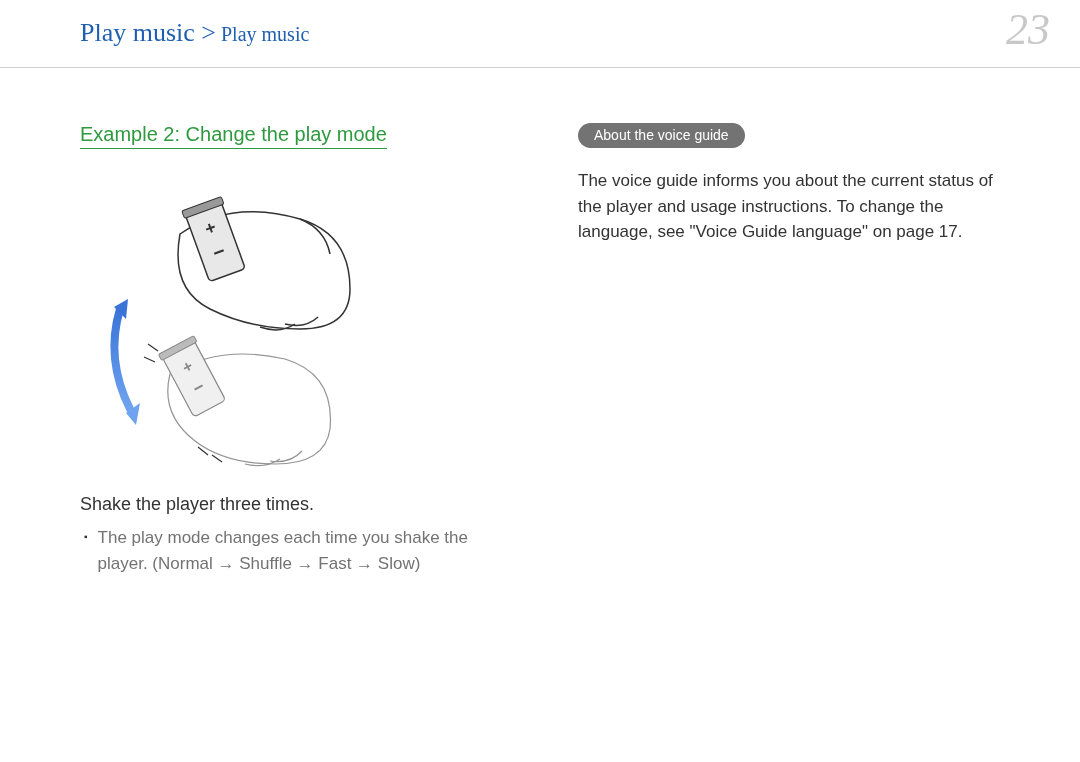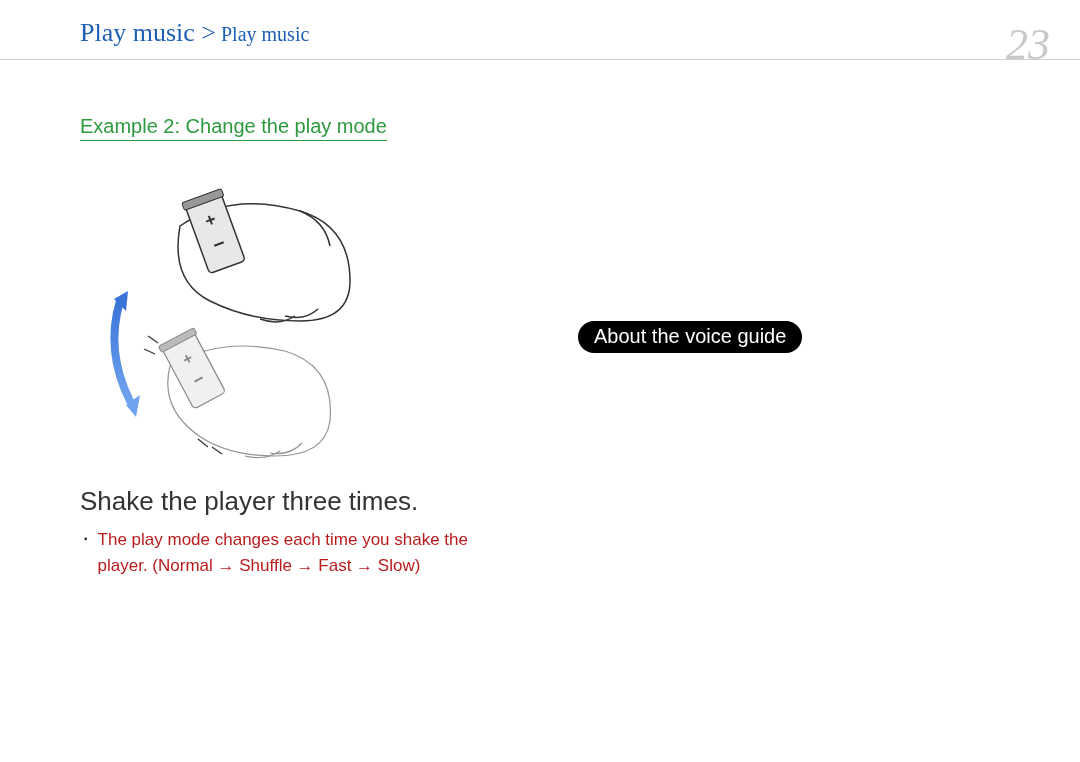--- a/index.html
+++ b/index.html
@@ -9,80 +9,79 @@
     height: 762px;
     background: #fff;
     color: #3a3a3a;
     position: relative;
     overflow: hidden;
   }
   .header {
     position: relative;
     padding: 18px 40px 10px 80px;
     border-bottom: 1px solid #d0d0d0;
-    height: 60px;
+    height: 68px;
   }
   .breadcrumb {
     font-family: Georgia, 'Times New Roman', serif;
     font-size: 26px;
     color: #1e5fb3;
     font-weight: 400;
   }
   .breadcrumb .sub {
     font-size: 20px;
   }
   .pagenum {
     position: absolute;
     right: 30px;
-    top: 19px;
+    top: 4px;
     font-family: Georgia, 'Times New Roman', serif;
     font-style: italic;
     font-size: 44px;
     color: #c8c8c8;
     font-weight: 300;
   }
   .content {
     display: flex;
     padding: 55px 64px 0 80px;
     gap: 60px;
-    align-items: center;
   }
   .col { flex: 1; }
   .section-title {
     color: #2e9a3f;
     font-size: 20px;
     border-bottom: 1px solid #2e9a3f;
     display: inline-block;
     padding-bottom: 2px;
     margin-bottom: 20px;
     font-weight: 400;
   }
   .illustration {
     width: 260px;
     height: 290px;
     margin: 10px 0 25px 20px;
   }
   .instruction {
-    font-size: 26px;
+    font-size: 18px;
     color: #333;
     margin-bottom: 10px;
   }
   .bullet-row {
     display: flex;
     align-items: flex-start;
     gap: 10px;
     padding-left: 4px;
   }
   .bullet { font-size: 10px; line-height: 24px; color:#333; }
-  .bullet-text { font-size: 17px; line-height: 1.5; color:#b91c1c; }
+  .bullet-text { font-size: 17px; line-height: 1.5; color:#737373; }
   .pill {
     display: inline-block;
-    background: #000000;
+    background: #737373;
     color: #fff;
-    font-size: 20px;
+    font-size: 14px;
     padding: 4px 16px 5px 16px;
     border-radius: 999px;
     margin-bottom: 20px;
   }
   .body-text {
     font-size: 17px;
     line-height: 1.5;
     color: #333;
     margin-bottom: 28px;
   }
@@ -154,16 +153,17 @@
 
     <div class="instruction">Shake the player three times.</div>
     <div class="bullet-row">
       <span class="bullet">▪</span>
       <span class="bullet-text">The play mode changes each time you shake the player. (Normal → Shuffle → Fast → Slow)</span>
     </div>
   </div>
 
   <div class="col">
     <div class="pill">About the voice guide</div>
+    <div class="body-text">The voice guide informs you about the current status of the player and usage instructions. To change the language, see "Voice Guide language" on page 17.</div>
 
   </div>
 
 </div>
 
 </body></html>

